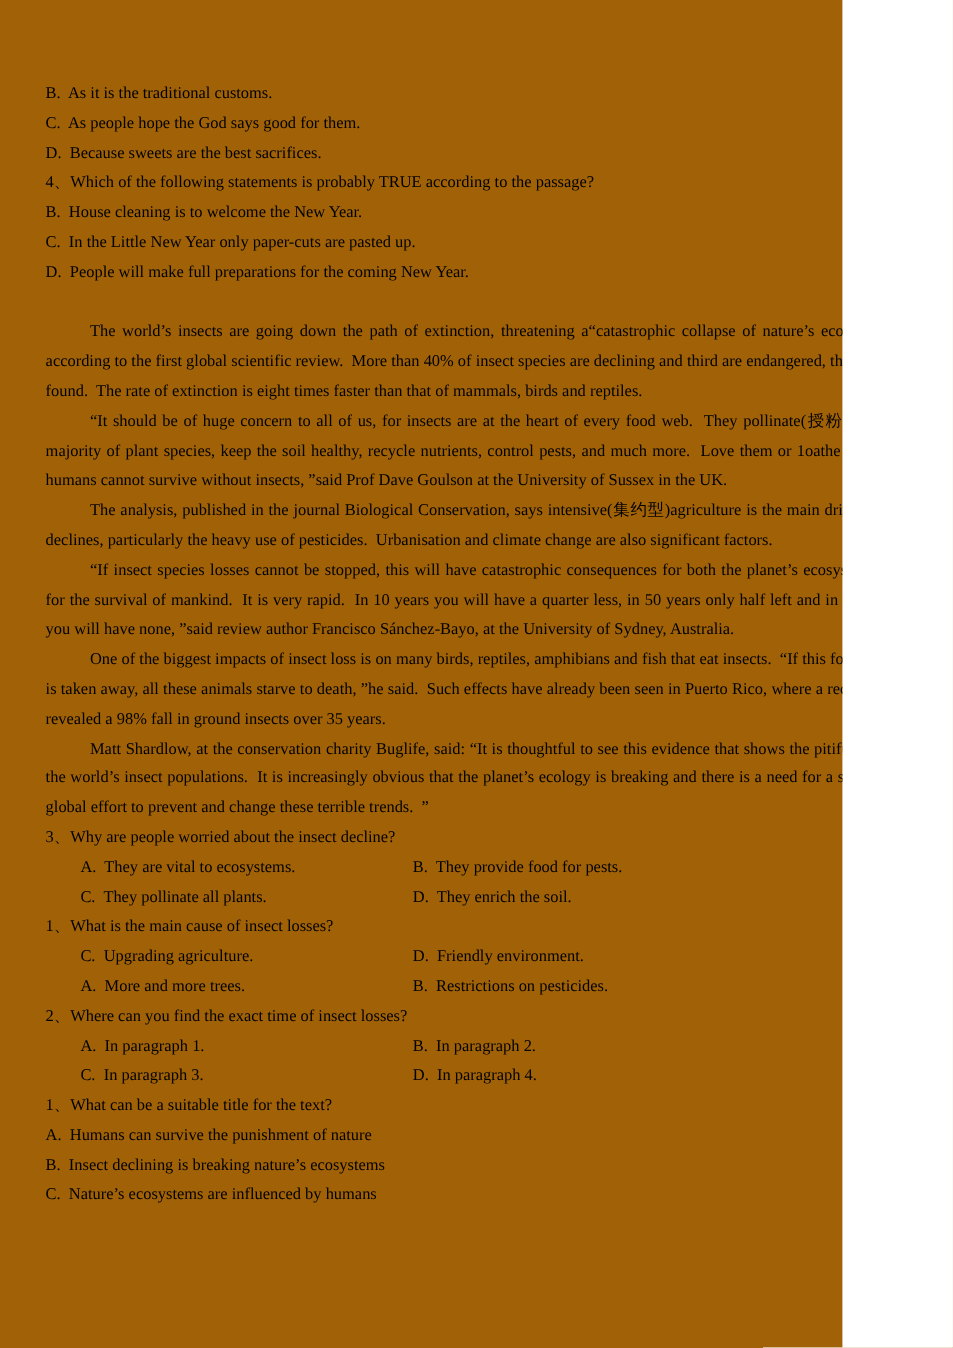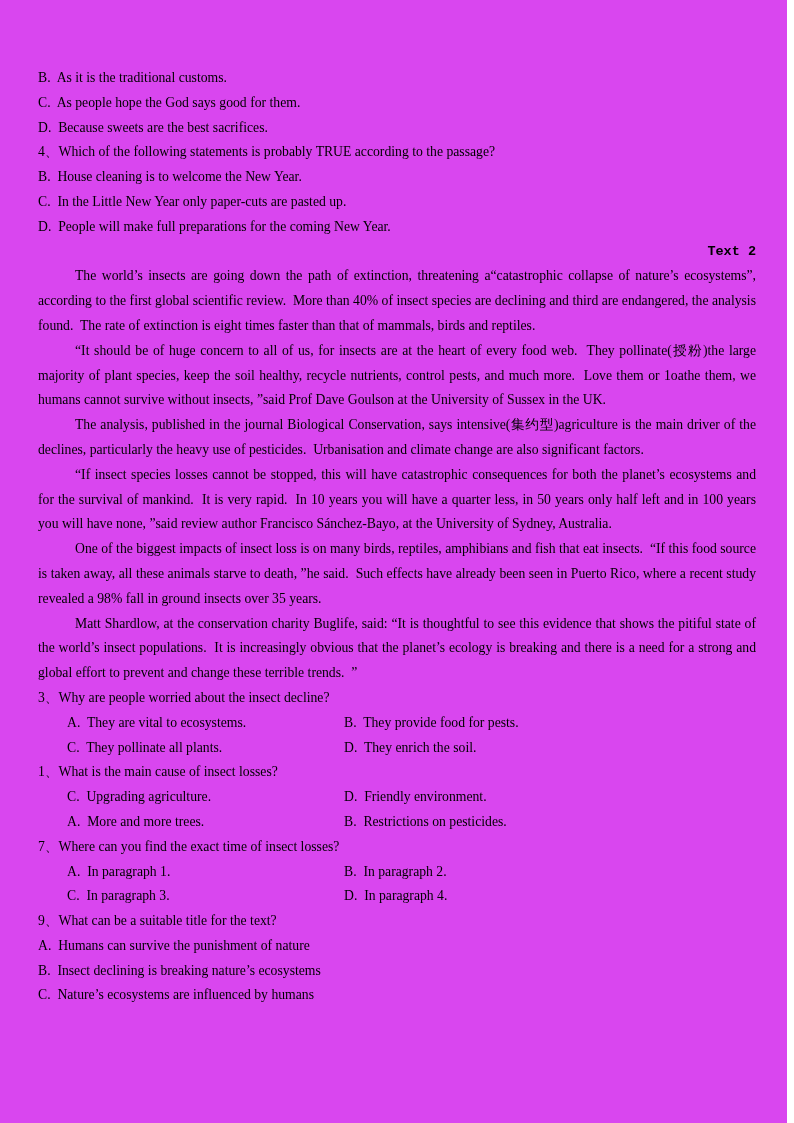--- a/index.html
+++ b/index.html
@@ -2,23 +2,23 @@
 <html><head>
 <meta charset="utf-8">
 <style>
   html, body {
     margin: 0;
     padding: 0;
     background: #ffffff;
   }
   .page {
     position: relative;
-    width: 787px;
+    width: 702px;
     height: 1123px;
-    background: #d946ef;
+    background: #a16207;
     overflow: hidden;
     font-family: "Liberation Serif", "DejaVu Serif", serif;
     font-size: 13.7px;
     color: #000000;
   }
   .content {
     position: absolute;
     left: 38px;
     top: 66px;
     width: 718px;
@@ -93,29 +93,29 @@
     <p class="line">1、What is the main cause of insect losses?</p>
     <div class="opt-row">
       <span class="opt-col1">C.&nbsp; Upgrading agriculture.</span>
       <span class="opt-col2">D.&nbsp; Friendly environment.</span>
     </div>
     <div class="opt-row">
       <span class="opt-col1">A.&nbsp; More and more trees.</span>
       <span class="opt-col2">B.&nbsp; Restrictions on pesticides.</span>
     </div>
 
-    <p class="line">7、Where can you find the exact time of insect losses?</p>
+    <p class="line">2、Where can you find the exact time of insect losses?</p>
     <div class="opt-row">
       <span class="opt-col1">A.&nbsp; In paragraph 1.</span>
       <span class="opt-col2">B.&nbsp; In paragraph 2.</span>
     </div>
     <div class="opt-row">
       <span class="opt-col1">C.&nbsp; In paragraph 3.</span>
       <span class="opt-col2">D.&nbsp; In paragraph 4.</span>
     </div>
 
-    <p class="line">9、What can be a suitable title for the text?</p>
+    <p class="line">1、What can be a suitable title for the text?</p>
     <p class="line">A.&nbsp; Humans can survive the punishment of nature</p>
     <p class="line">B.&nbsp; Insect declining is breaking nature’s ecosystems</p>
     <p class="line">C.&nbsp; Nature’s ecosystems are influenced by humans</p>
 
   </div>
 </div>
 
 </body></html>

